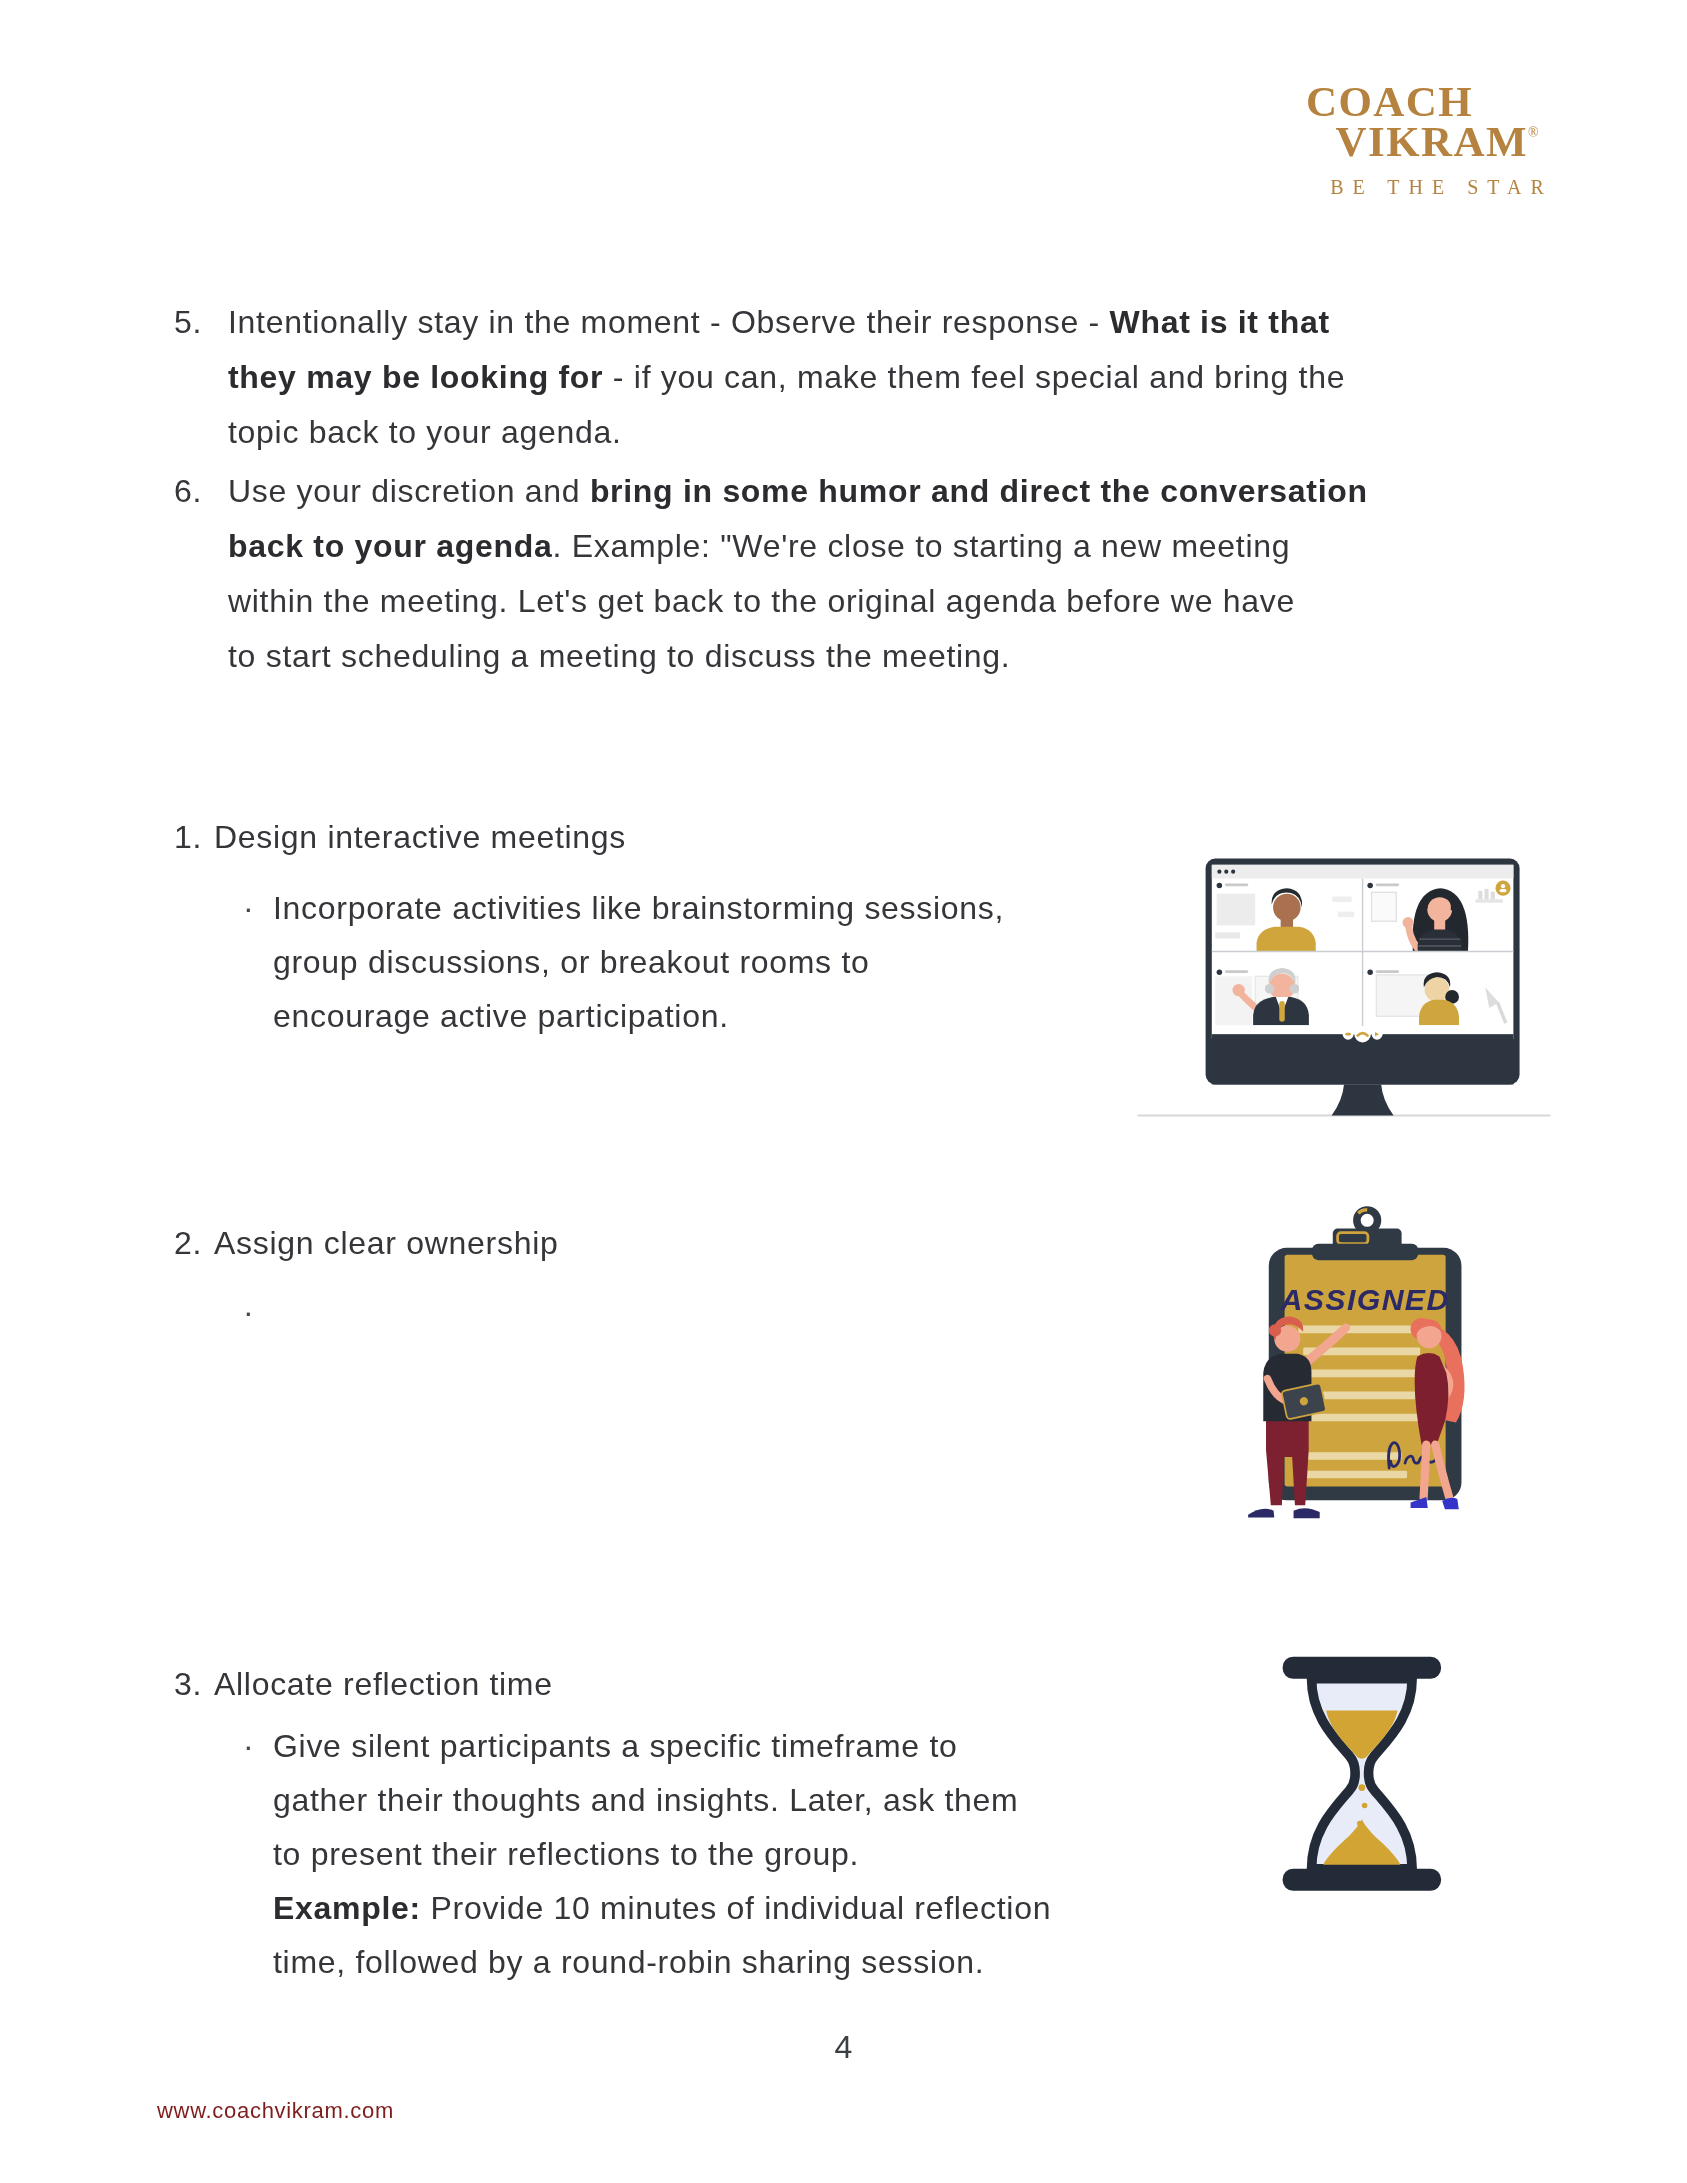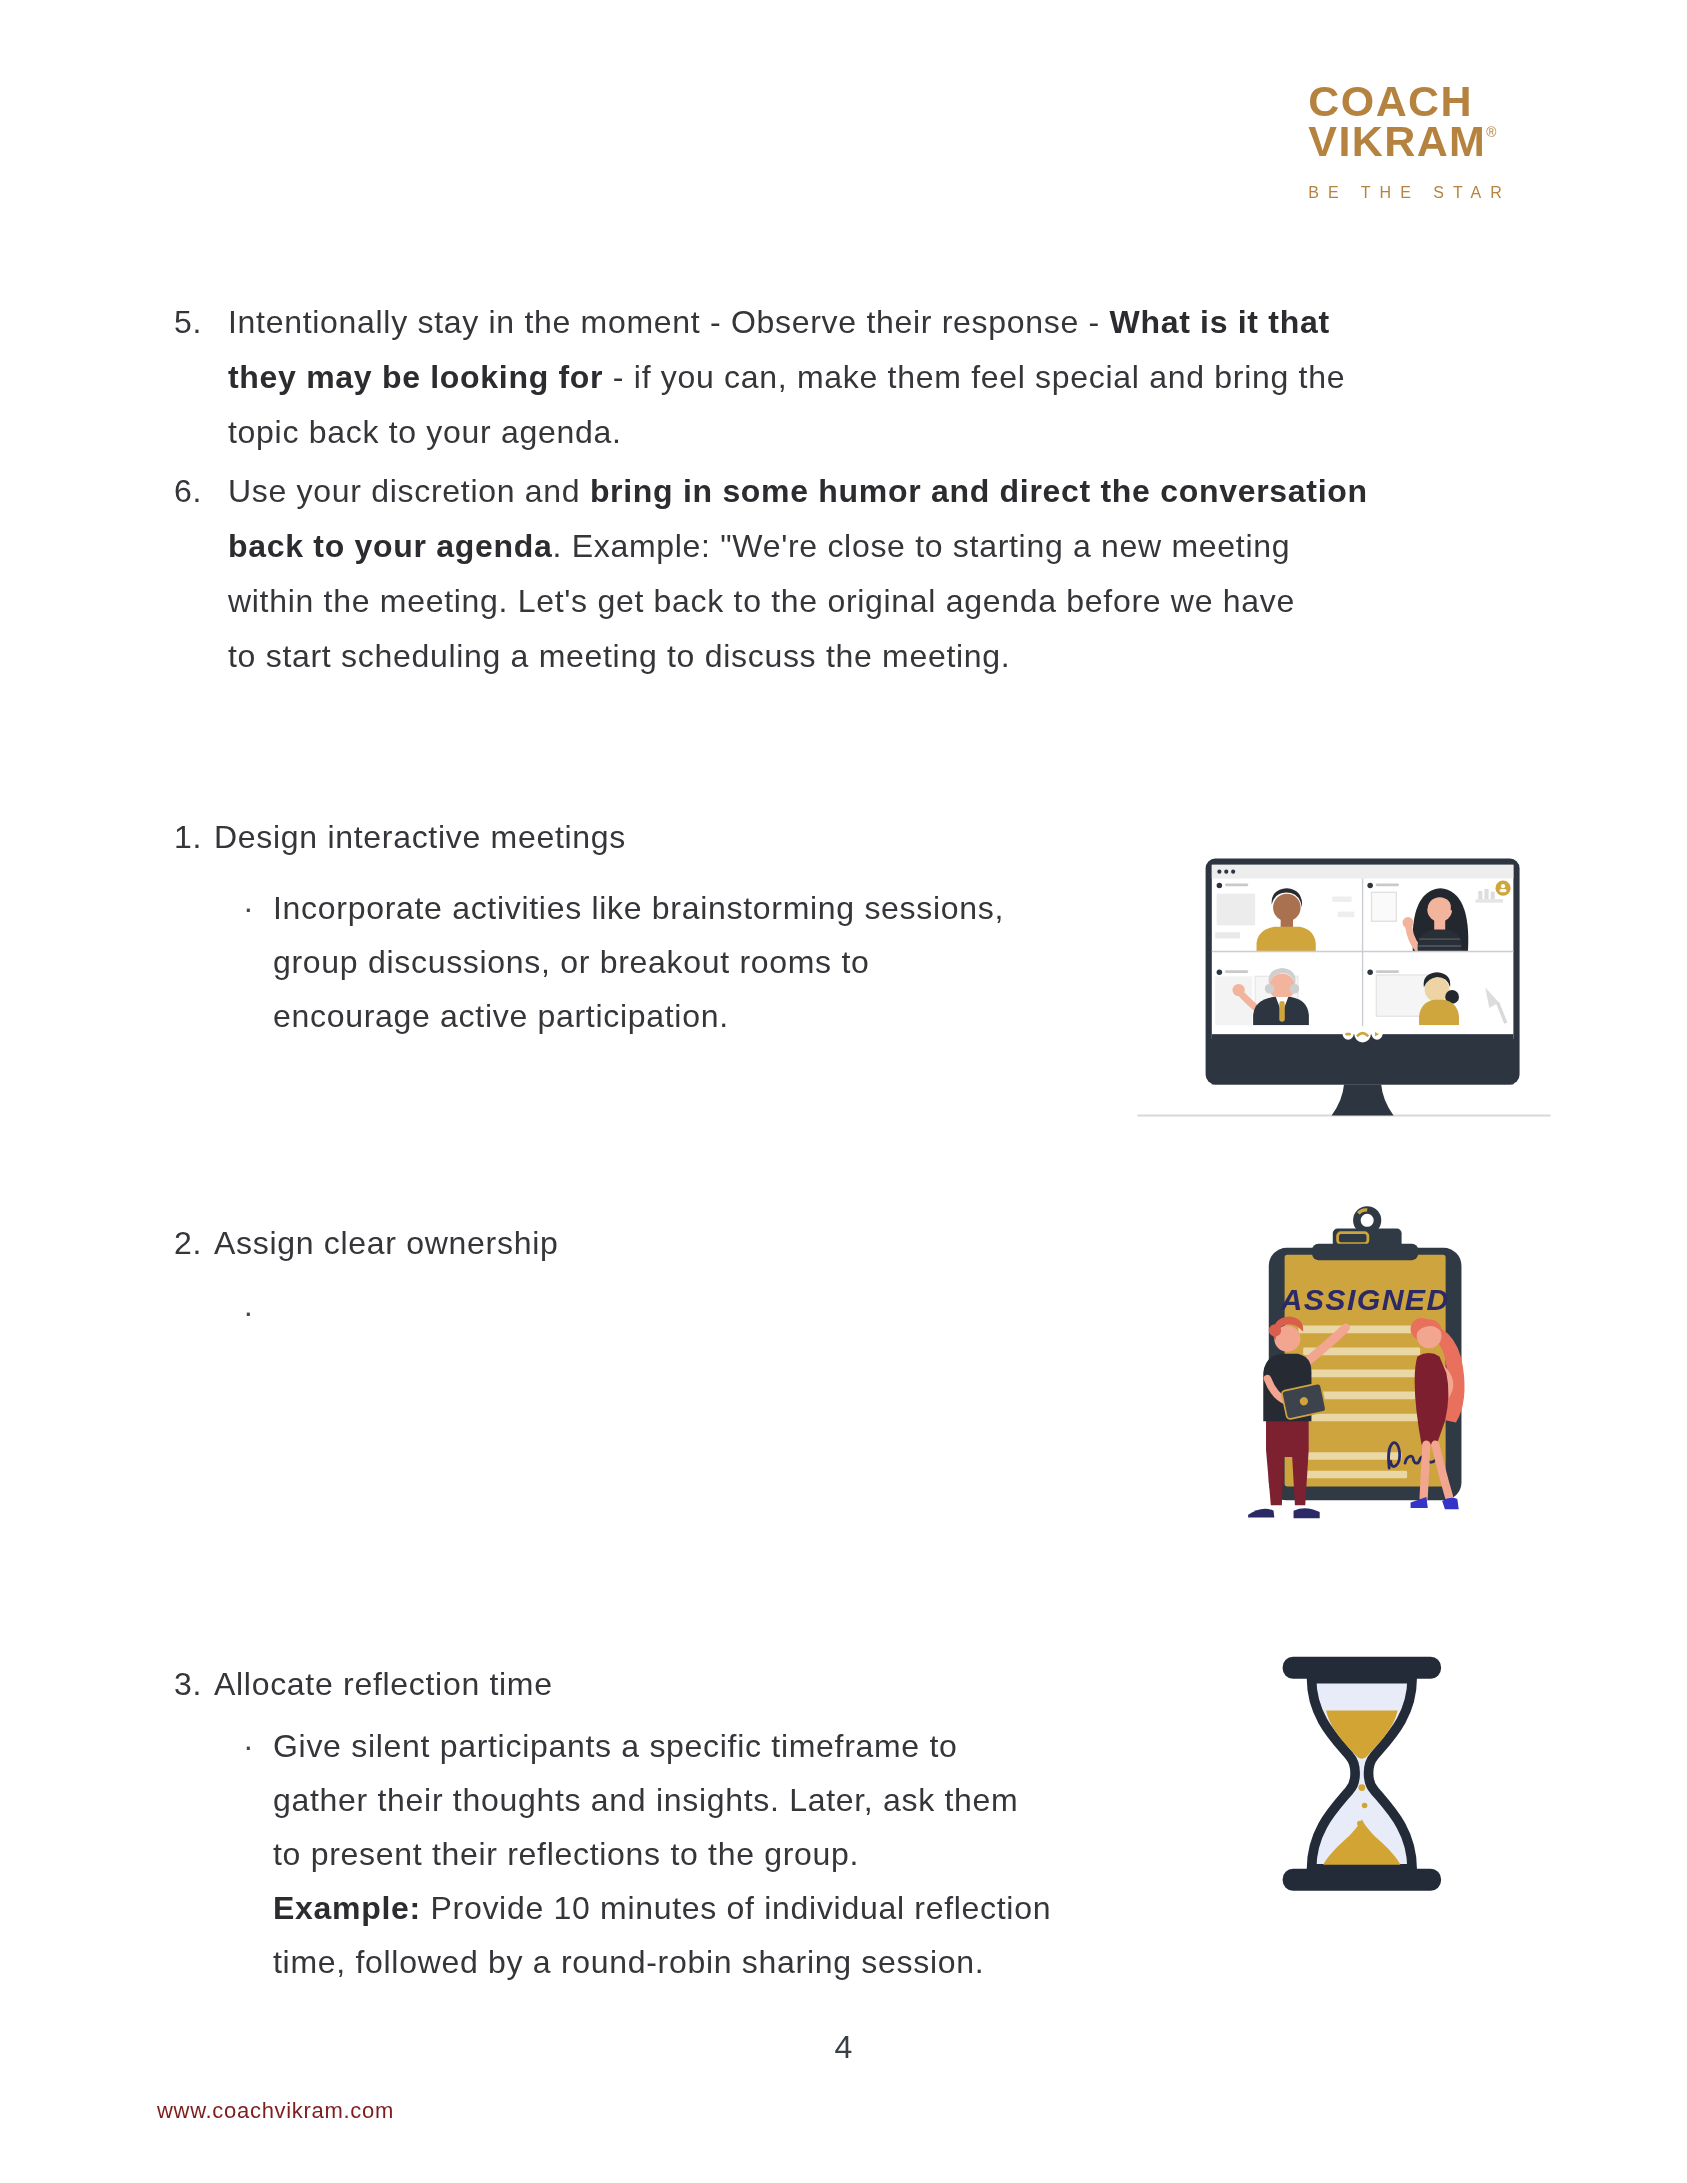--- a/index.html
+++ b/index.html
@@ -6,25 +6,25 @@
   .page{
     position:relative;
     width:1687px;
     height:2183px;
     background:#ffffff;
     overflow:hidden;
     font-family:"Liberation Sans", sans-serif;
     color:#35353a;
   }
   
-  .logo{position:absolute;top:80px;right:119px;text-align:left;color:#b5833f;line-height:1;}
+  .logo{position:absolute;top:80px;right:119px;text-align:center;color:#b5833f;line-height:1;font-family:Liberation Serif, serif;}
   .logo-l1{font-size:43px;font-weight:700;letter-spacing:1.4px;padding-right:95px;}
   .logo-l2{font-size:43px;font-weight:700;letter-spacing:1.4px;margin-top:-2.8px;white-space:nowrap;}
   .logo-reg{font-size:13.8px;vertical-align:19.3px;font-weight:400;letter-spacing:0;}
-  .logo-tag{font-size:16px;font-weight:400;letter-spacing:9px;margin-top:22px;margin-right:-9px;}
+  .logo-tag{font-size:20px;font-weight:400;letter-spacing:9px;margin-top:14px;margin-right:-9px;}
   
   .rich{white-space:pre-wrap;}
   .body-txt{font-size:32px;line-height:55px;letter-spacing:0.7px;}
   .num-item{display:flex;}
   .num-item .num{flex:0 0 54px;}
   .block56{position:absolute;left:174px;top:295px;width:1365px;}
   .block56 .num-item + .num-item{margin-top:4.1px;}
   b{font-weight:700;color:#2c2c30;}
   .heading{position:absolute;left:163px;top:695px;font-size:32px;font-weight:700;letter-spacing:0.3px;color:#2c2c30;line-height:55px;}
   .sec-title{position:absolute;display:flex;font-size:32px;line-height:55px;letter-spacing:0.7px;}

